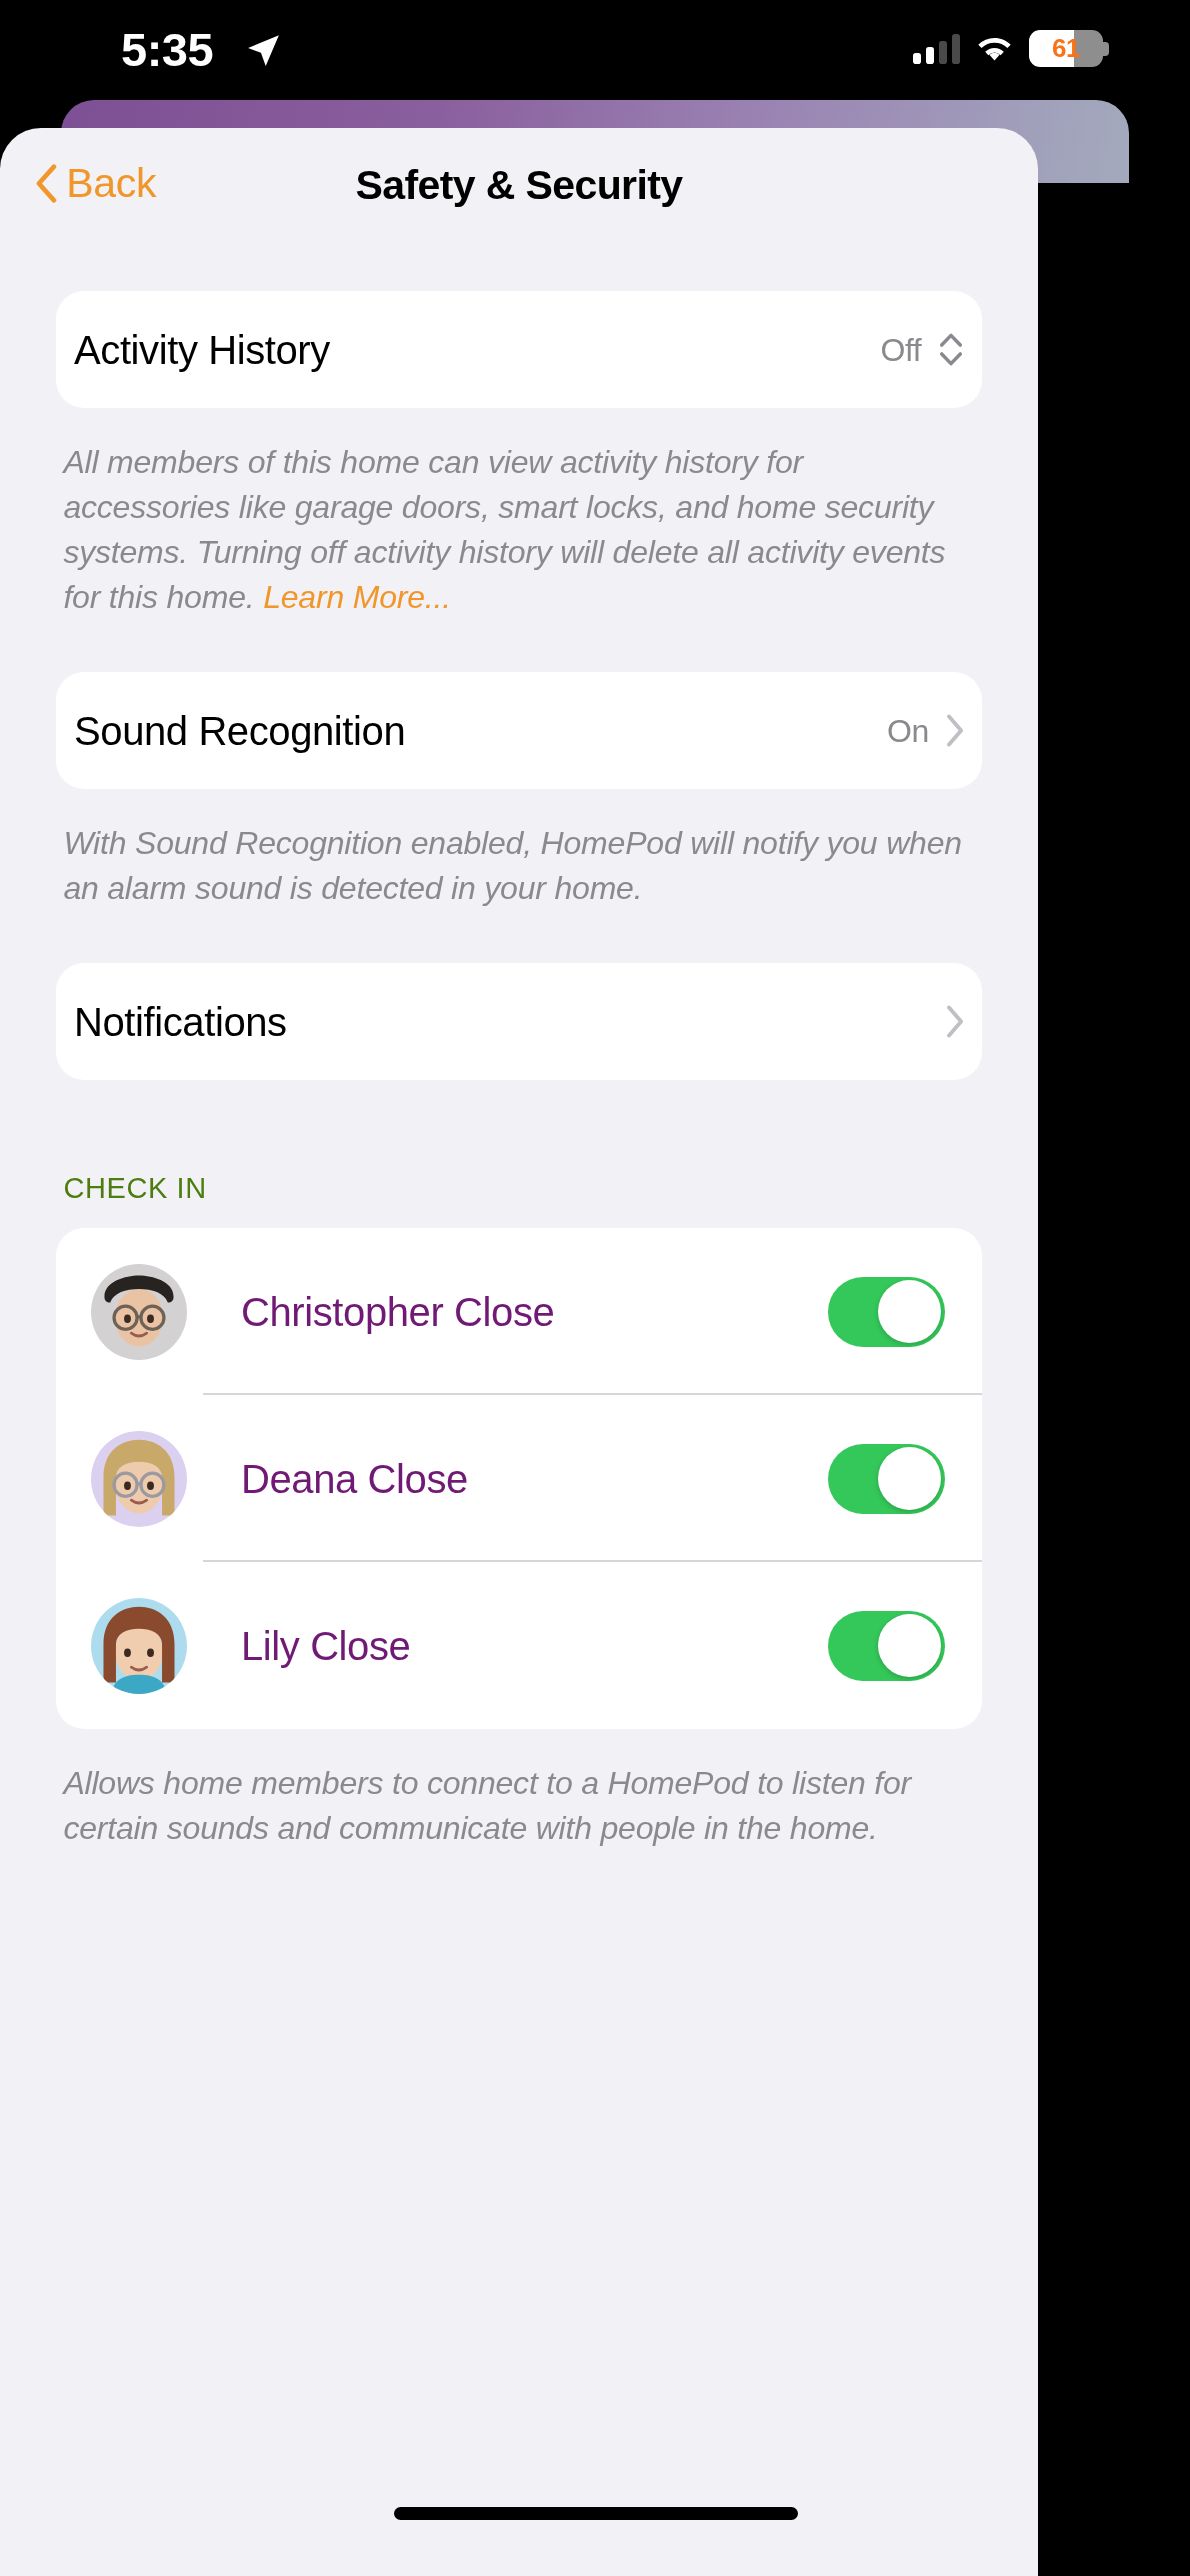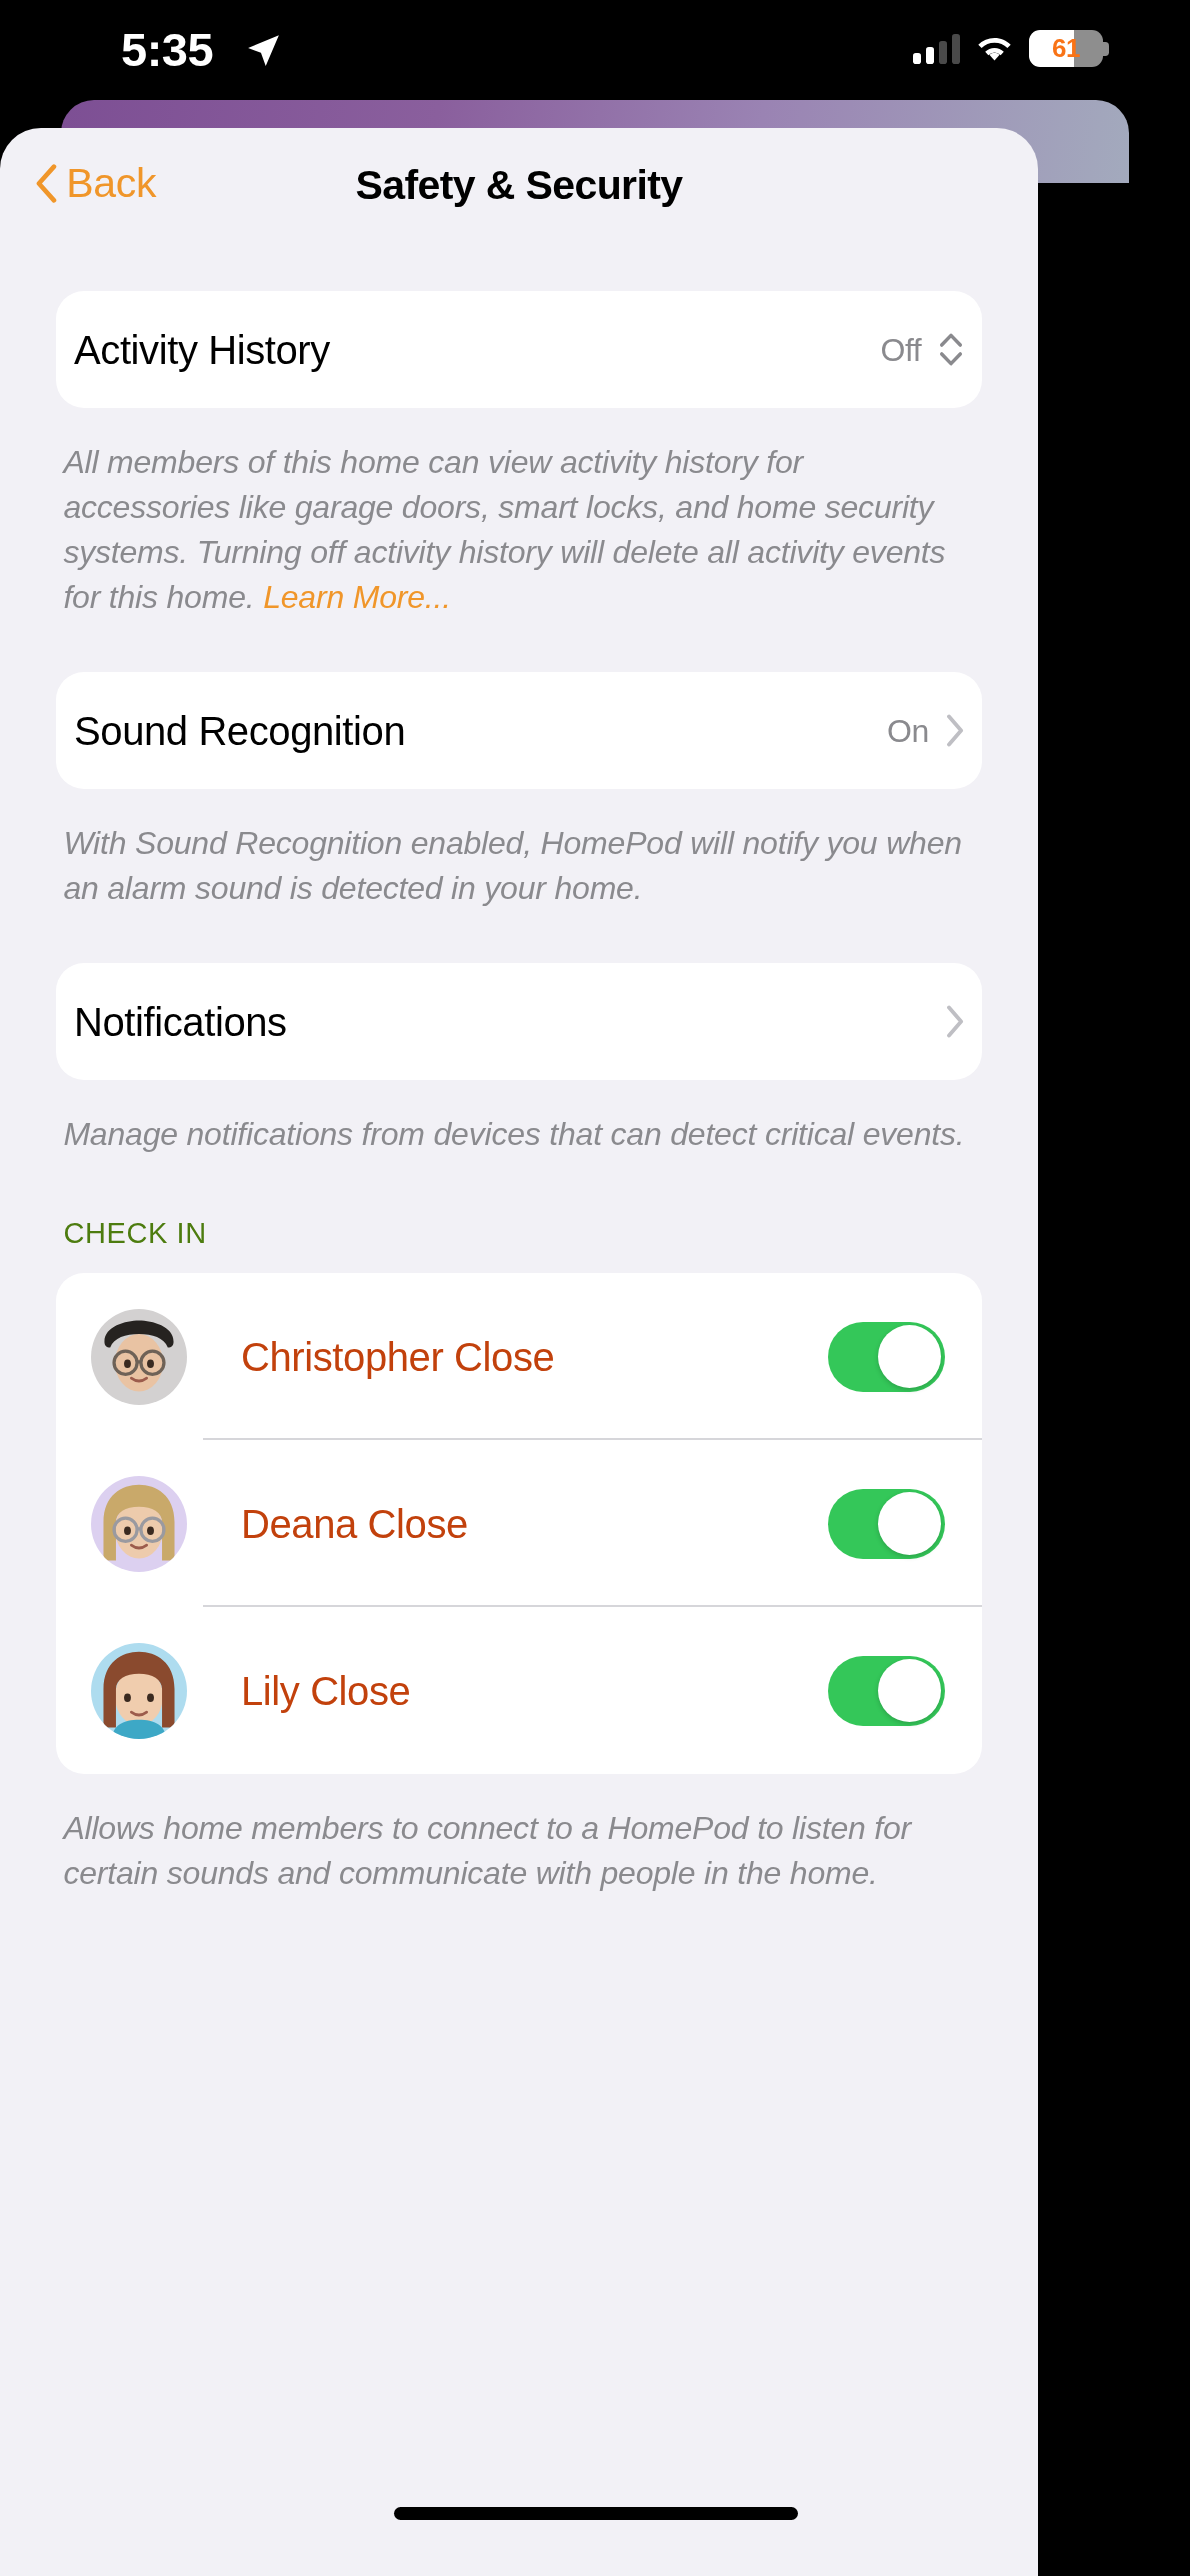--- a/index.html
+++ b/index.html
@@ -126,21 +126,21 @@
   }
   .member-sep {
     position:absolute; left:147px; right:0; bottom:0;
     height:1.9px; background:#D6D6DA;
   }
   .avatar {
     width:96px; height:96px; border-radius:50%;
     flex:0 0 auto; overflow:hidden; position:relative;
   }
   .member-name {
-    flex:1; font-size:40px; color:#c2410c;
+    flex:1; font-size:40px; color:#701a75;
     letter-spacing:-0.4px; margin-left:54px; line-height:46px;
   }
   .toggle {
     width:117px; height:70px; border-radius:35px;
     background:#34C759; position:relative; flex:0 0 auto;
     cursor:pointer;
   }
   .toggle .knob {
     position:absolute; top:3.7px; left:50px;
     width:63px; height:63px; border-radius:50%;
@@ -233,21 +233,20 @@
       <div style="height:52px"></div>
       <div class="card">
         <div class="row">
           <span class="row-title">Notifications</span>
           <svg class="chev-right" viewBox="0 0 10 18">
             <path d="M1.6 1.4 8.2 9l-6.6 7.6" fill="none" stroke="#BFBFC4" stroke-width="2.1" stroke-linecap="round" stroke-linejoin="round"></path>
           </svg>
         </div>
       </div>
       <div style="height:32px"></div>
-      <div class="footnote">Manage notifications from devices that can detect critical events.</div>
 
       <div style="height:59px"></div>
       <div class="group-header">CHECK IN</div>
       <div style="height:22px"></div>
       <div class="card" id="members-card">
           <div class="member-row">
             <div class="avatar"><svg viewBox="0 0 100 100" width="96" height="96">
     <rect width="100" height="100" fill="#D3D1D1"></rect>
     <ellipse cx="50" cy="56" rx="25" ry="30" fill="#E9C3A3"></ellipse>
     <path d="M14 34 C14 18, 36 12, 50 12 C64 12, 86 18, 86 34 C86 38, 84 40, 80 40 C76 30, 64 26, 50 26 C36 26, 24 30, 20 40 C16 40, 14 38, 14 34 Z" fill="#262320"></path>

